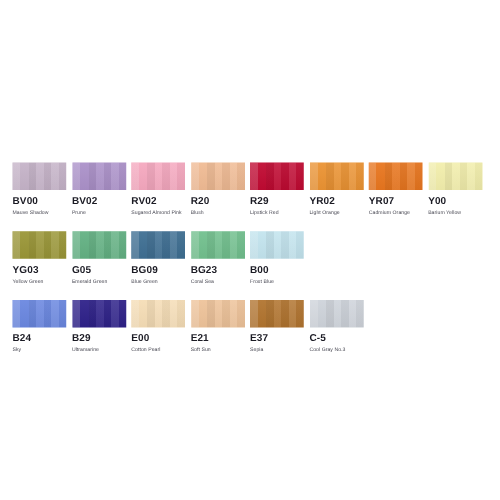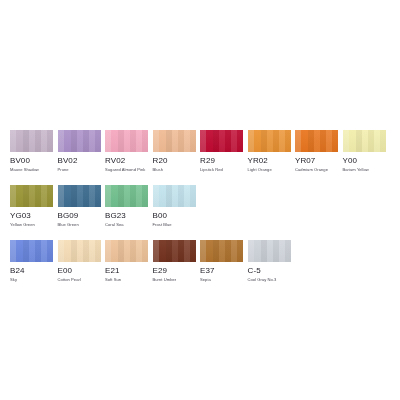--- a/index.html
+++ b/index.html
@@ -83,21 +83,21 @@
   .swatch-chip .sheen {
     position: absolute;
     inset: 0;
     background: linear-gradient(to bottom, rgba(255,255,255,0.06), rgba(0,0,0,0.035));
     pointer-events: none;
   }
 
   .swatch-code {
     margin-top: 4px;
     font-size: 8px;
-    font-weight: normal;
+    font-weight: bold;
     color: #1b1b24;
     line-height: 9px;
     letter-spacing: 0.1px;
     white-space: nowrap;
   }
 
   .swatch-name {
     margin-top: 2px;
     font-size: 4.1px;
     font-weight: normal;
@@ -181,20 +181,28 @@
       <div class="swatch-row">
         <div class="swatch-cell">
           <div class="swatch-chip" style="background-color: rgb(154, 150, 55);">
             <div class="streaks"></div>
             <div class="sheen"></div>
           </div>
           <div class="swatch-code">YG03</div>
           <div class="swatch-name">Yellow Green</div>
         </div>
         <div class="swatch-cell">
+          <div class="swatch-chip" style="background-color: rgb(99, 177, 131);">
+            <div class="streaks"></div>
+            <div class="sheen"></div>
+          </div>
+          <div class="swatch-code">G05</div>
+          <div class="swatch-name">Emerald Green</div>
+        </div>
+        <div class="swatch-cell">
           <div class="swatch-chip" style="background-color: rgb(63, 111, 147);">
             <div class="streaks"></div>
             <div class="sheen"></div>
           </div>
           <div class="swatch-code">BG09</div>
           <div class="swatch-name">Blue Green</div>
         </div>
         <div class="swatch-cell">
           <div class="swatch-chip" style="background-color: rgb(114, 192, 142);">
             <div class="streaks"></div>
@@ -215,42 +223,42 @@
       <div class="swatch-row">
         <div class="swatch-cell">
           <div class="swatch-chip" style="background-color: rgb(106, 135, 224);">
             <div class="streaks"></div>
             <div class="sheen"></div>
           </div>
           <div class="swatch-code">B24</div>
           <div class="swatch-name">Sky</div>
         </div>
         <div class="swatch-cell">
+          <div class="swatch-chip" style="background-color: rgb(46, 33, 137);">
+            <div class="streaks"></div>
+            <div class="sheen"></div>
+          </div>
+          <div class="swatch-code">B29</div>
+          <div class="swatch-name">Ultramarine</div>
+        </div>
+        <div class="swatch-cell">
           <div class="swatch-chip" style="background-color: rgb(245, 221, 182);">
             <div class="streaks"></div>
             <div class="sheen"></div>
           </div>
           <div class="swatch-code">E00</div>
           <div class="swatch-name">Cotton Pearl</div>
         </div>
         <div class="swatch-cell">
           <div class="swatch-chip" style="background-color: rgb(238, 195, 154);">
             <div class="streaks"></div>
             <div class="sheen"></div>
           </div>
           <div class="swatch-code">E21</div>
           <div class="swatch-name">Soft Sun</div>
-        </div>
-        <div class="swatch-cell">
-          <div class="swatch-chip" style="background-color: rgb(116, 51, 31);">
-            <div class="streaks"></div>
-            <div class="sheen"></div>
-          </div>
-          <div class="swatch-code">E29</div>
-          <div class="swatch-name">Burnt Umber</div>
         </div>
         <div class="swatch-cell">
           <div class="swatch-chip" style="background-color: rgb(177, 116, 47);">
             <div class="streaks"></div>
             <div class="sheen"></div>
           </div>
           <div class="swatch-code">E37</div>
           <div class="swatch-name">Sepia</div>
         </div>
         <div class="swatch-cell">

